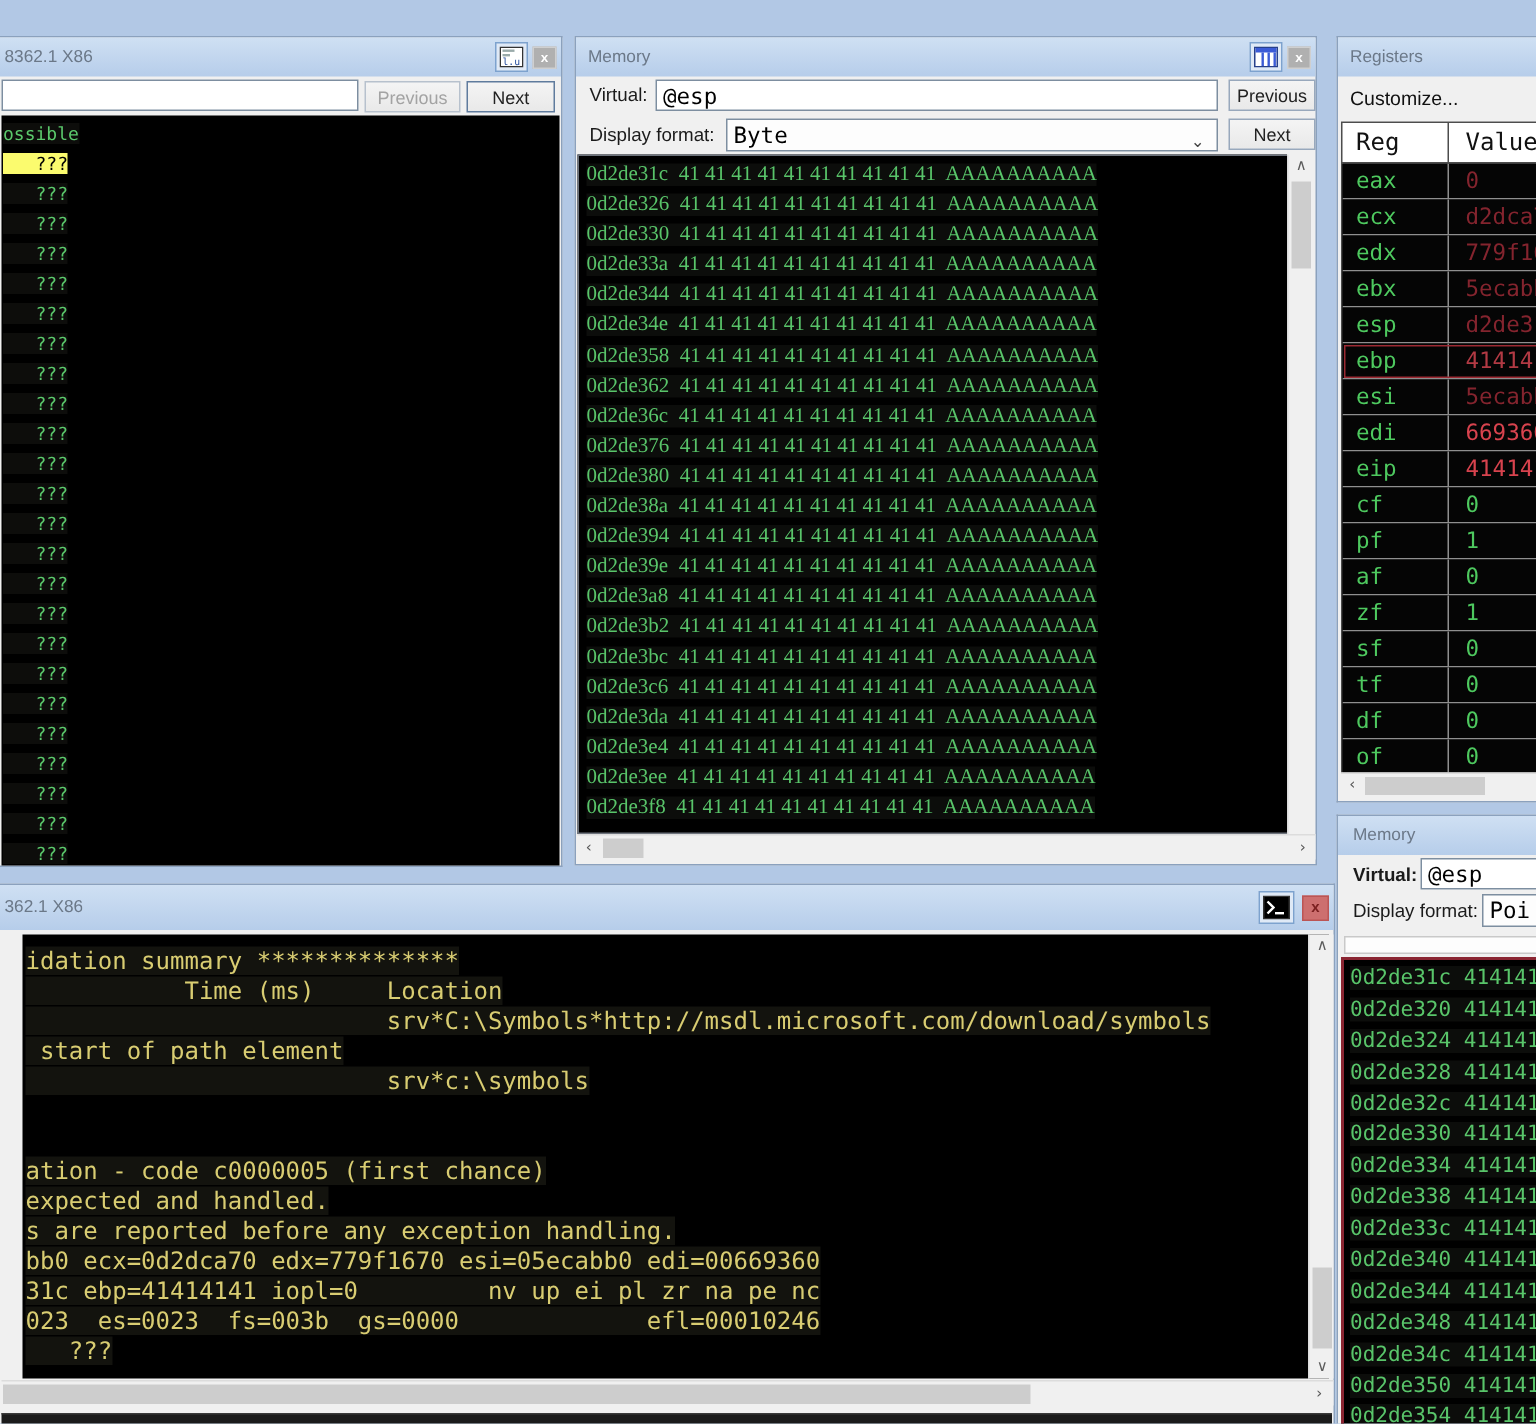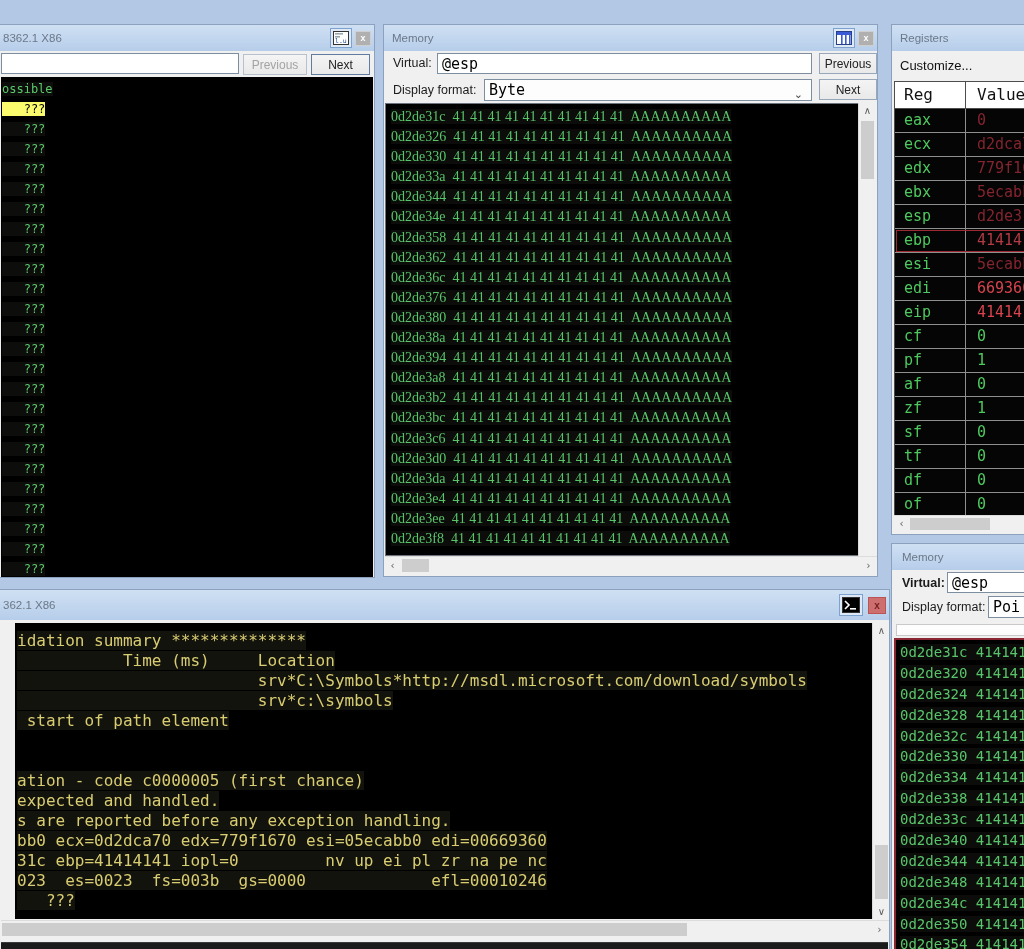--- a/index.html
+++ b/index.html
@@ -154,25 +154,25 @@
       <div class="mline"><span>0d2de33a  41 41 41 41 41 41 41 41 41 41  AAAAAAAAAA</span></div>
       <div class="mline"><span>0d2de344  41 41 41 41 41 41 41 41 41 41  AAAAAAAAAA</span></div>
       <div class="mline"><span>0d2de34e  41 41 41 41 41 41 41 41 41 41  AAAAAAAAAA</span></div>
       <div class="mline"><span>0d2de358  41 41 41 41 41 41 41 41 41 41  AAAAAAAAAA</span></div>
       <div class="mline"><span>0d2de362  41 41 41 41 41 41 41 41 41 41  AAAAAAAAAA</span></div>
       <div class="mline"><span>0d2de36c  41 41 41 41 41 41 41 41 41 41  AAAAAAAAAA</span></div>
       <div class="mline"><span>0d2de376  41 41 41 41 41 41 41 41 41 41  AAAAAAAAAA</span></div>
       <div class="mline"><span>0d2de380  41 41 41 41 41 41 41 41 41 41  AAAAAAAAAA</span></div>
       <div class="mline"><span>0d2de38a  41 41 41 41 41 41 41 41 41 41  AAAAAAAAAA</span></div>
       <div class="mline"><span>0d2de394  41 41 41 41 41 41 41 41 41 41  AAAAAAAAAA</span></div>
+      <div class="mline"><span>0d2de39e  41 41 41 41 41 41 41 41 41 41  AAAAAAAAAA</span></div>
       <div class="mline"><span>0d2de3a8  41 41 41 41 41 41 41 41 41 41  AAAAAAAAAA</span></div>
       <div class="mline"><span>0d2de3b2  41 41 41 41 41 41 41 41 41 41  AAAAAAAAAA</span></div>
       <div class="mline"><span>0d2de3bc  41 41 41 41 41 41 41 41 41 41  AAAAAAAAAA</span></div>
       <div class="mline"><span>0d2de3c6  41 41 41 41 41 41 41 41 41 41  AAAAAAAAAA</span></div>
-      <div class="mline"><span>0d2de3d0  41 41 41 41 41 41 41 41 41 41  AAAAAAAAAA</span></div>
       <div class="mline"><span>0d2de3da  41 41 41 41 41 41 41 41 41 41  AAAAAAAAAA</span></div>
       <div class="mline"><span>0d2de3e4  41 41 41 41 41 41 41 41 41 41  AAAAAAAAAA</span></div>
       <div class="mline"><span>0d2de3ee  41 41 41 41 41 41 41 41 41 41  AAAAAAAAAA</span></div>
       <div class="mline"><span>0d2de3f8  41 41 41 41 41 41 41 41 41 41  AAAAAAAAAA</span></div>
     </div>
   <div class="sb" style="left:474px;top:78px;width:17px;height:453px;border-left:1px solid #dcdcdc;">
     <span class="arrow" style="top:0;left:1px;">∧</span>
     <span class="thumb" style="left:2px;top:18px;width:13px;height:58px;"></span>
   </div>
   <div class="sb" style="left:1px;top:531px;width:492px;height:17px;border-top:1px solid #dcdcdc;">
@@ -311,22 +311,22 @@
             <rect x="8" y="11" width="6" height="1.6" fill="#fff"></rect>
           </svg>
       </span>
       <span class="ico close-red">x</span>
     </span>
   </div>
   <div class="screen" id="cmd-screen" style="left:15px;top:33px;width:871px;height:296px;padding:8px 0 0 2px;">
       <div class="cline"><span>idation summary **************</span></div>
       <div class="cline"><span>           Time (ms)     Location</span></div>
       <div class="cline"><span>                         srv*C:\Symbols*http://msdl.microsoft.com/download/symbols</span></div>
+      <div class="cline"><span> start of path element</span></div>
       <div class="cline"><span>                         srv*c:\symbols</span></div>
-      <div class="cline"><span> start of path element</span></div>
       <div class="cline"></div>
       <div class="cline"></div>
       <div class="cline"><span>ation - code c0000005 (first chance)</span></div>
       <div class="cline"><span>expected and handled.</span></div>
       <div class="cline"><span>s are reported before any exception handling.</span></div>
       <div class="cline"><span>bb0 ecx=0d2dca70 edx=779f1670 esi=05ecabb0 edi=00669360</span></div>
       <div class="cline"><span>31c ebp=41414141 iopl=0         nv up ei pl zr na pe nc</span></div>
       <div class="cline"><span>023  es=0023  fs=003b  gs=0000             efl=00010246</span></div>
       <div class="cline"><span>   ???</span></div>
     </div>

